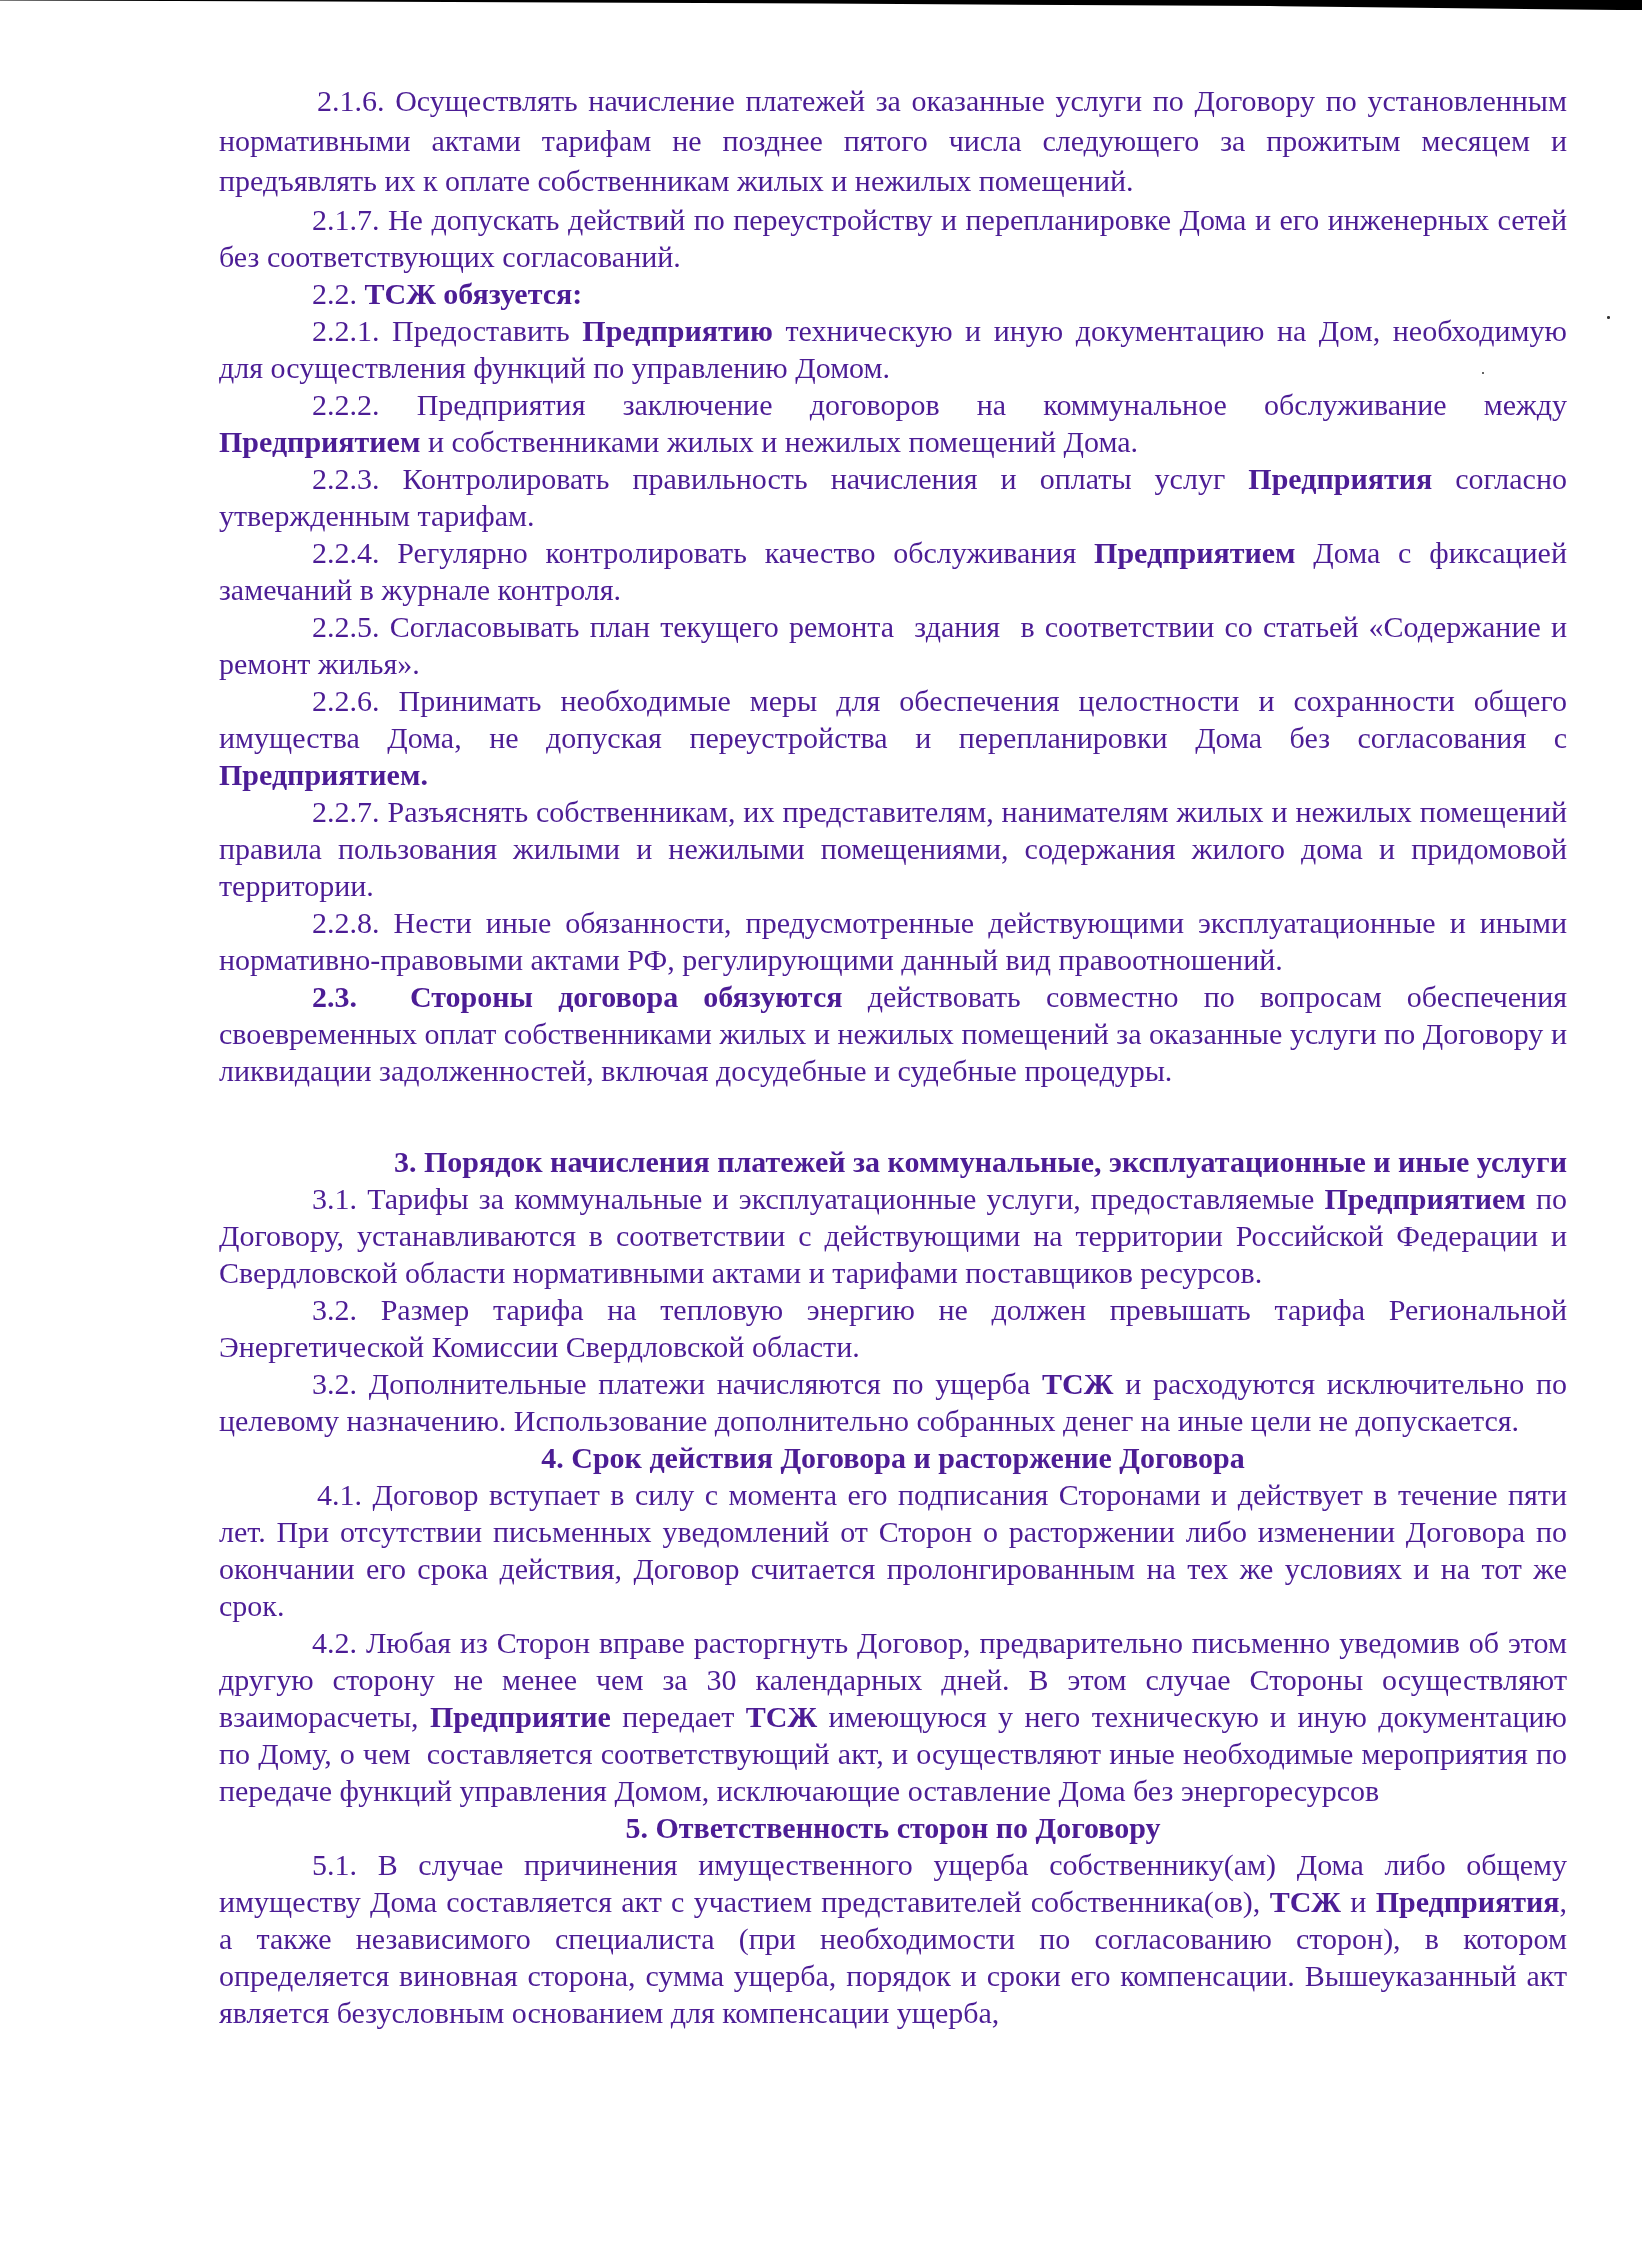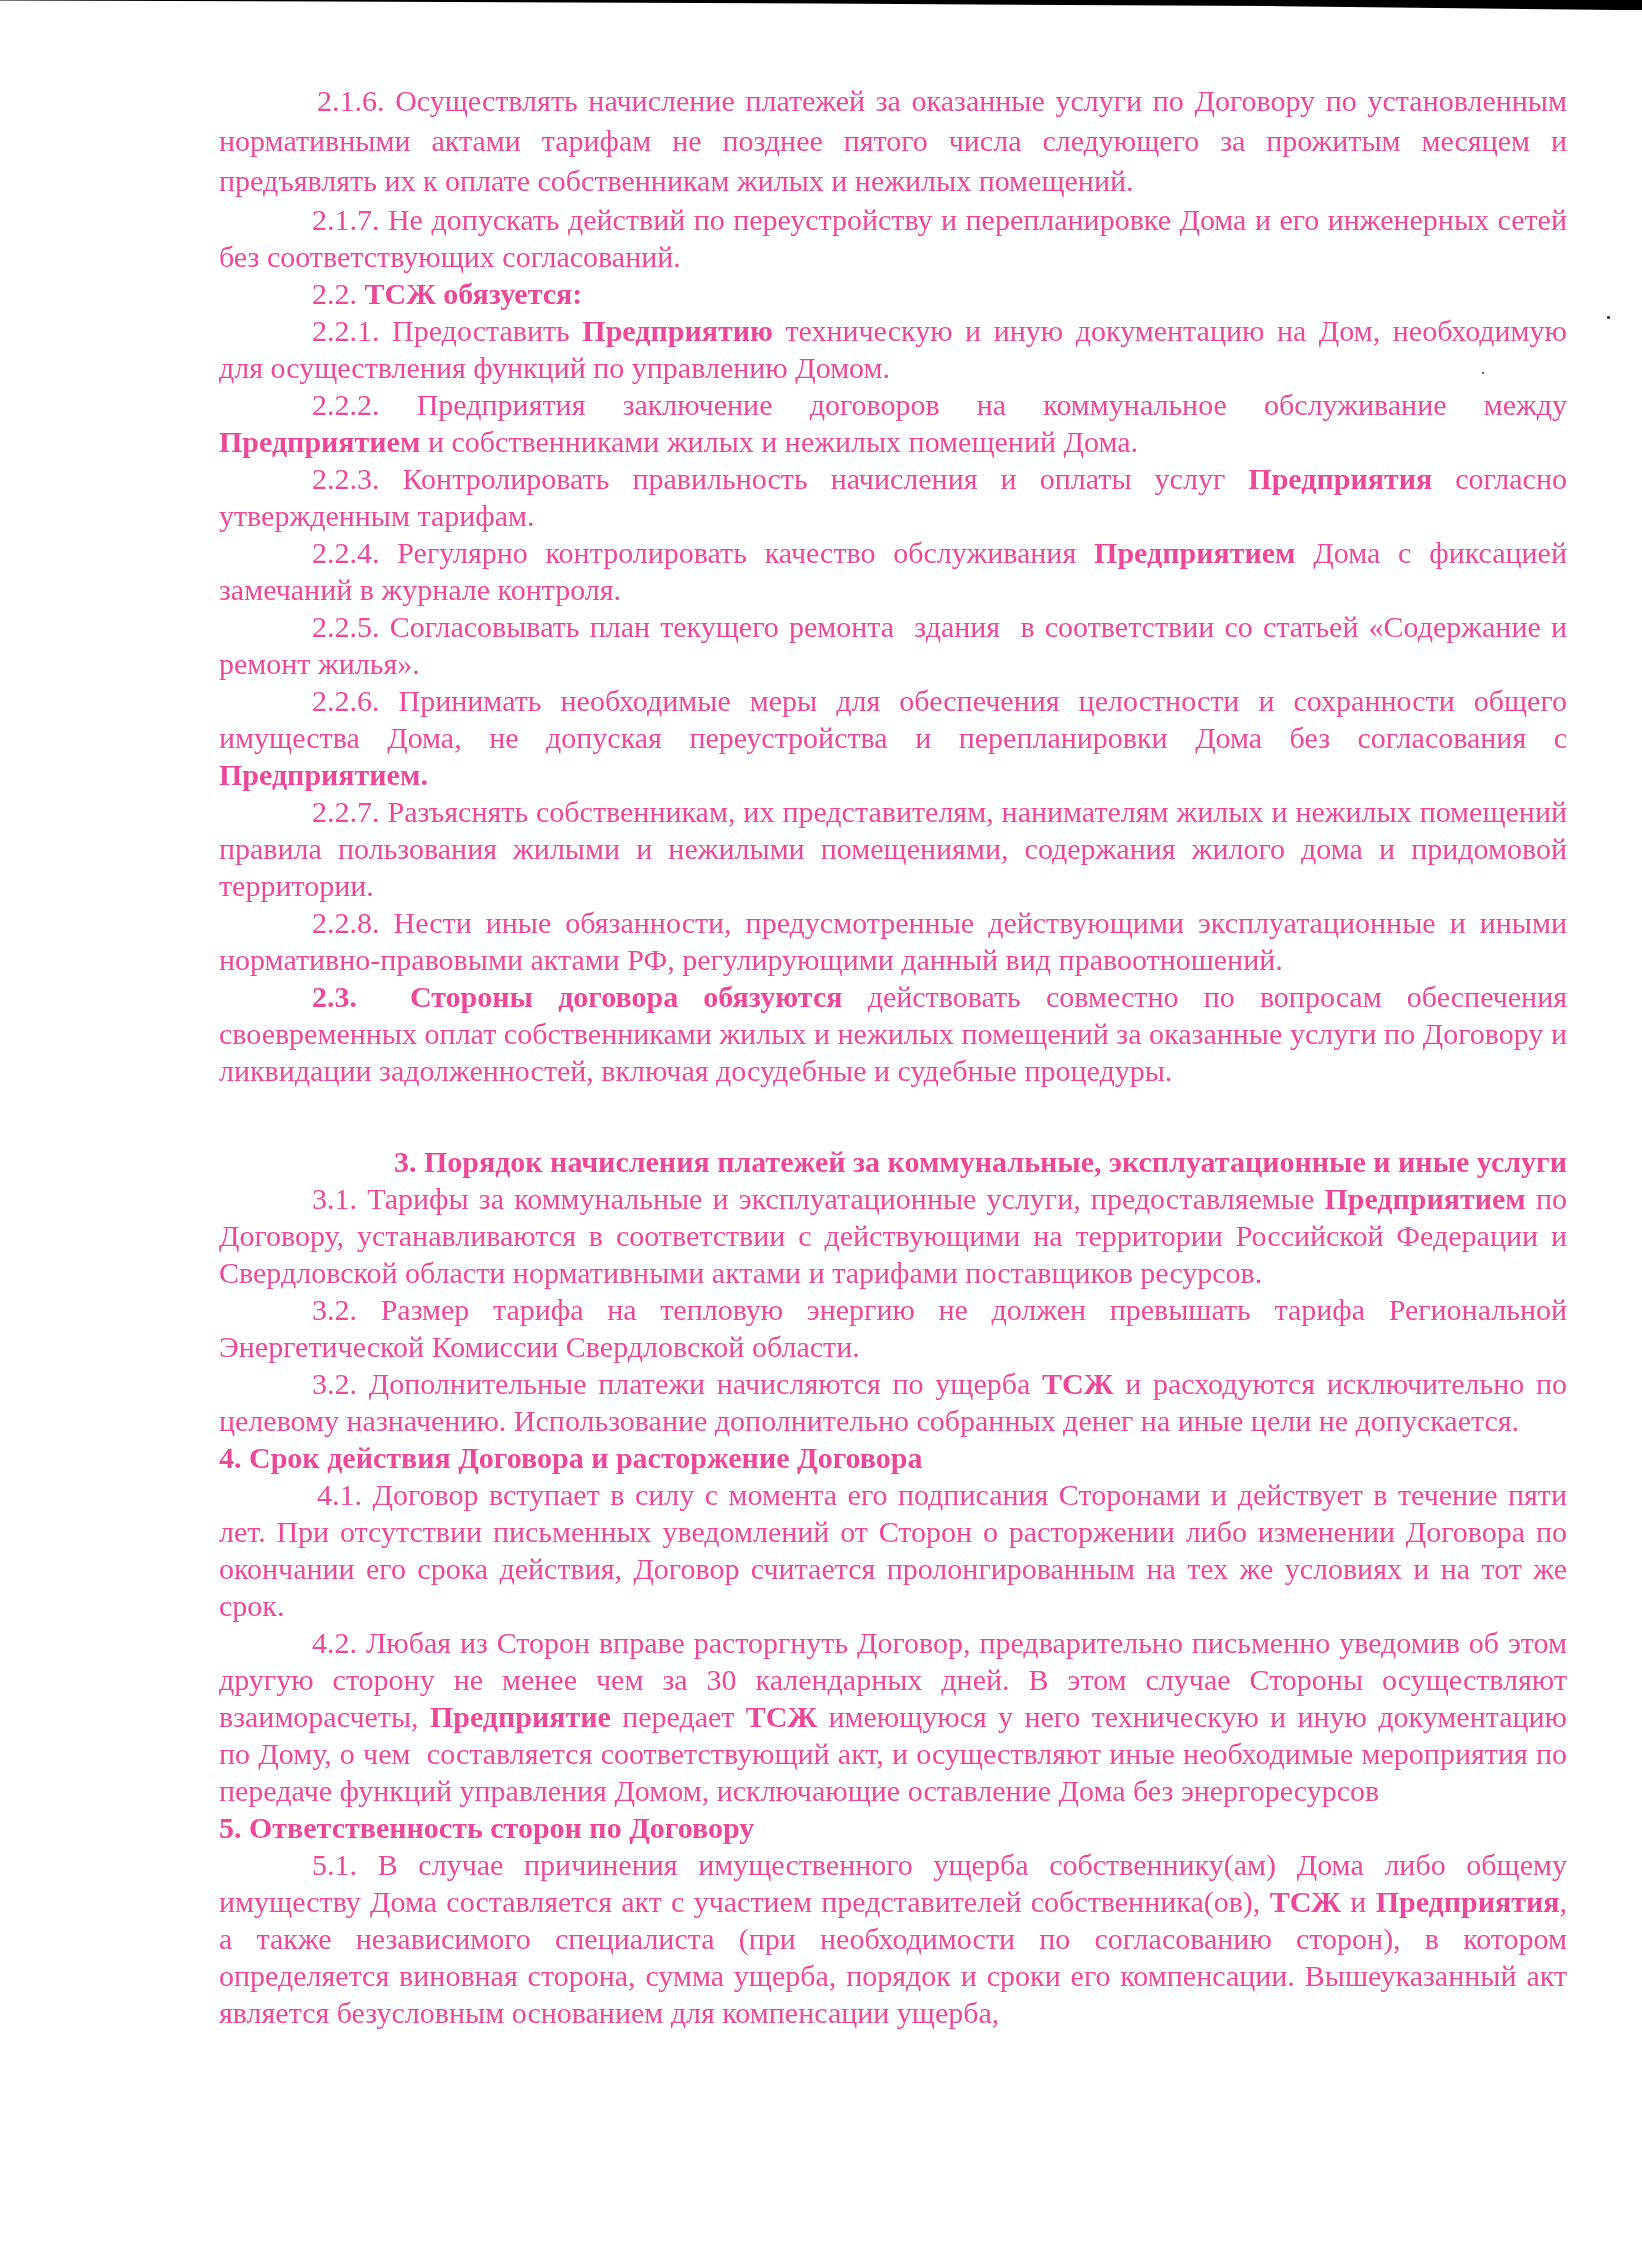--- a/index.html
+++ b/index.html
@@ -5,26 +5,26 @@
   html, body { margin: 0; padding: 0; background: #ffffff; }
   body { width: 1643px; height: 2261px; position: relative; overflow: hidden; }
   .scan-border {
     position: absolute; left: 0; top: 0; width: 1643px; height: 10.3px;
     background: #000;
     clip-path: polygon(0 0, 100% 0, 100% 100%, 78% 60%, 50% 35%, 20% 15%, 0 5%);
   }
   .page {
     position: absolute; left: 219px; top: 0; width: 1348px;
     font-family: "Liberation Serif", "DejaVu Serif", serif;
-    font-size: 30px; line-height: 37px; color: #ec4899;
+    font-size: 30px; line-height: 37px; color: #4c1d95;
   }
   .p { margin: 0; text-align: justify; text-align-last: left; }
   .p.indent { text-indent: 93px; }
   .p.indent-sm { text-indent: 98px; }
-  .heading { margin: 0; text-align: left; font-weight: bold; }
+  .heading { margin: 0; text-align: center; font-weight: bold; }
   b { font-weight: bold; margin-top: 16px; }
   .gap-l { height: 37px; }
   .speck { position: absolute; background: #333; border-radius: 50%; }
 </style>
 </head>
 <body>
 
 <div class="scan-border"></div>
 
 <div class="page">

